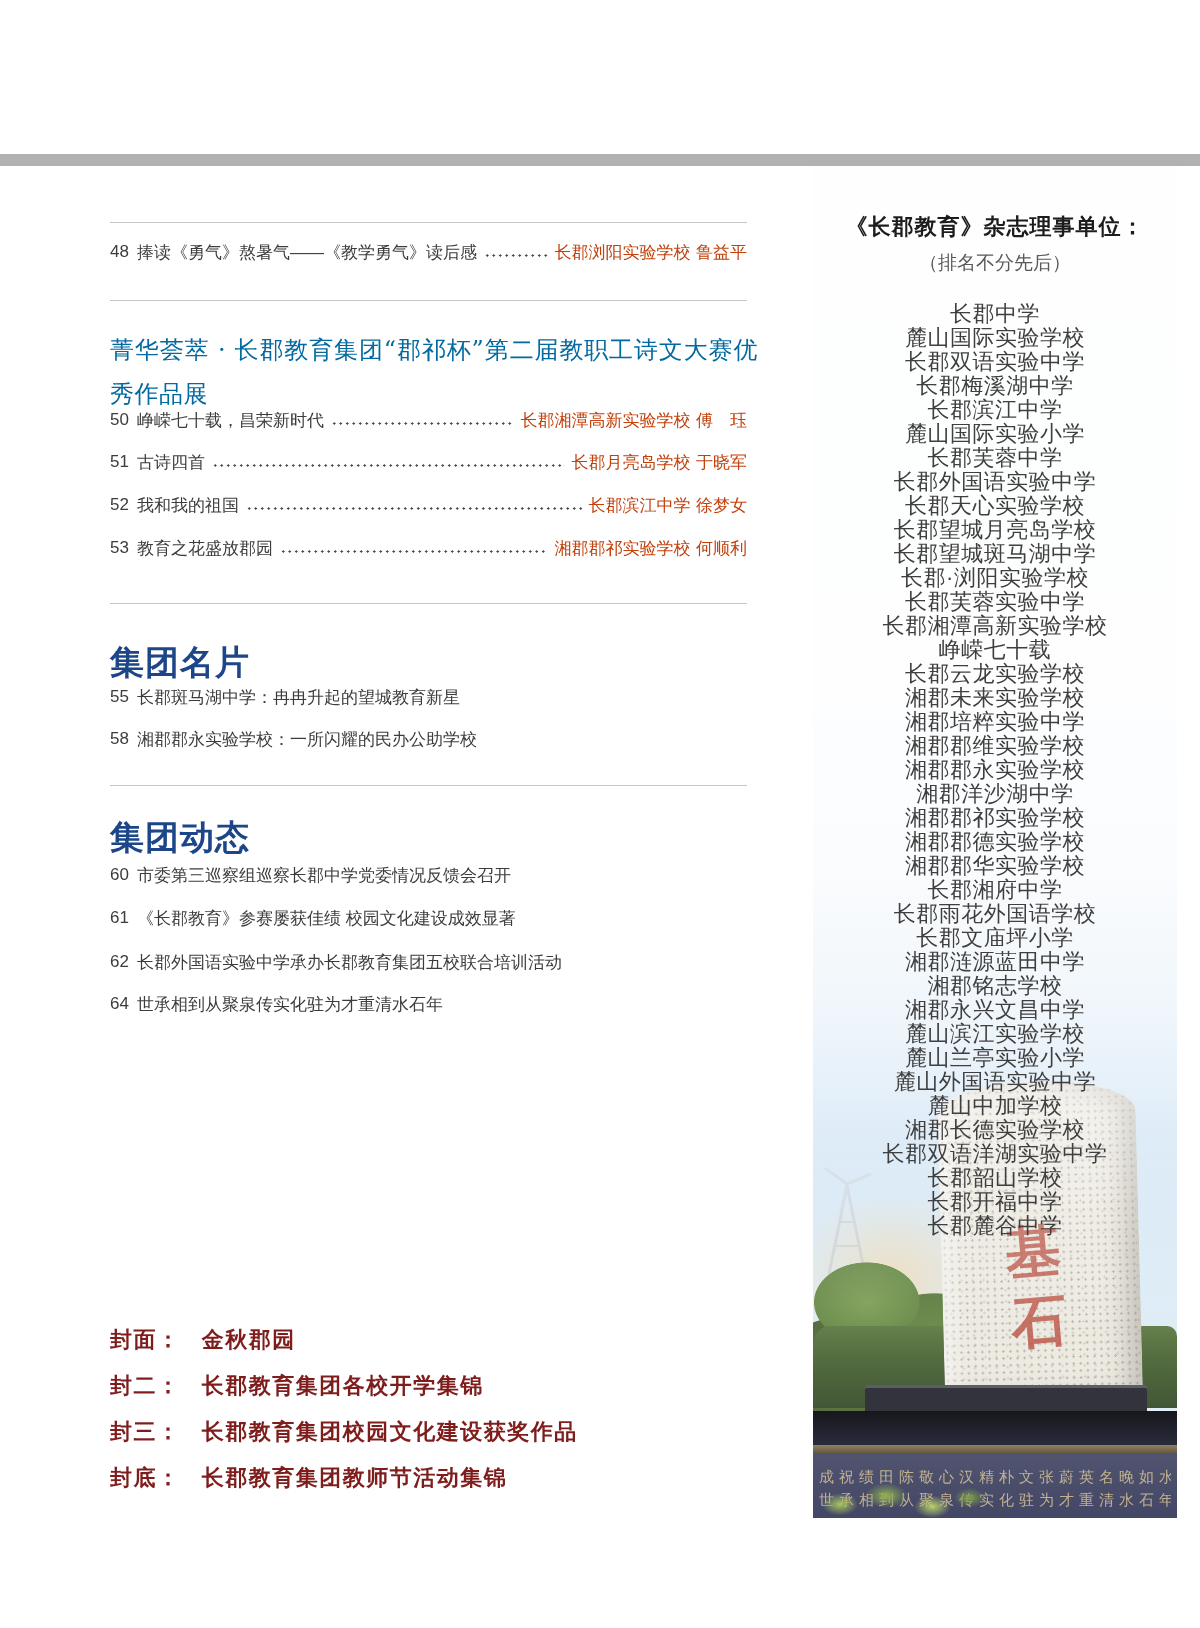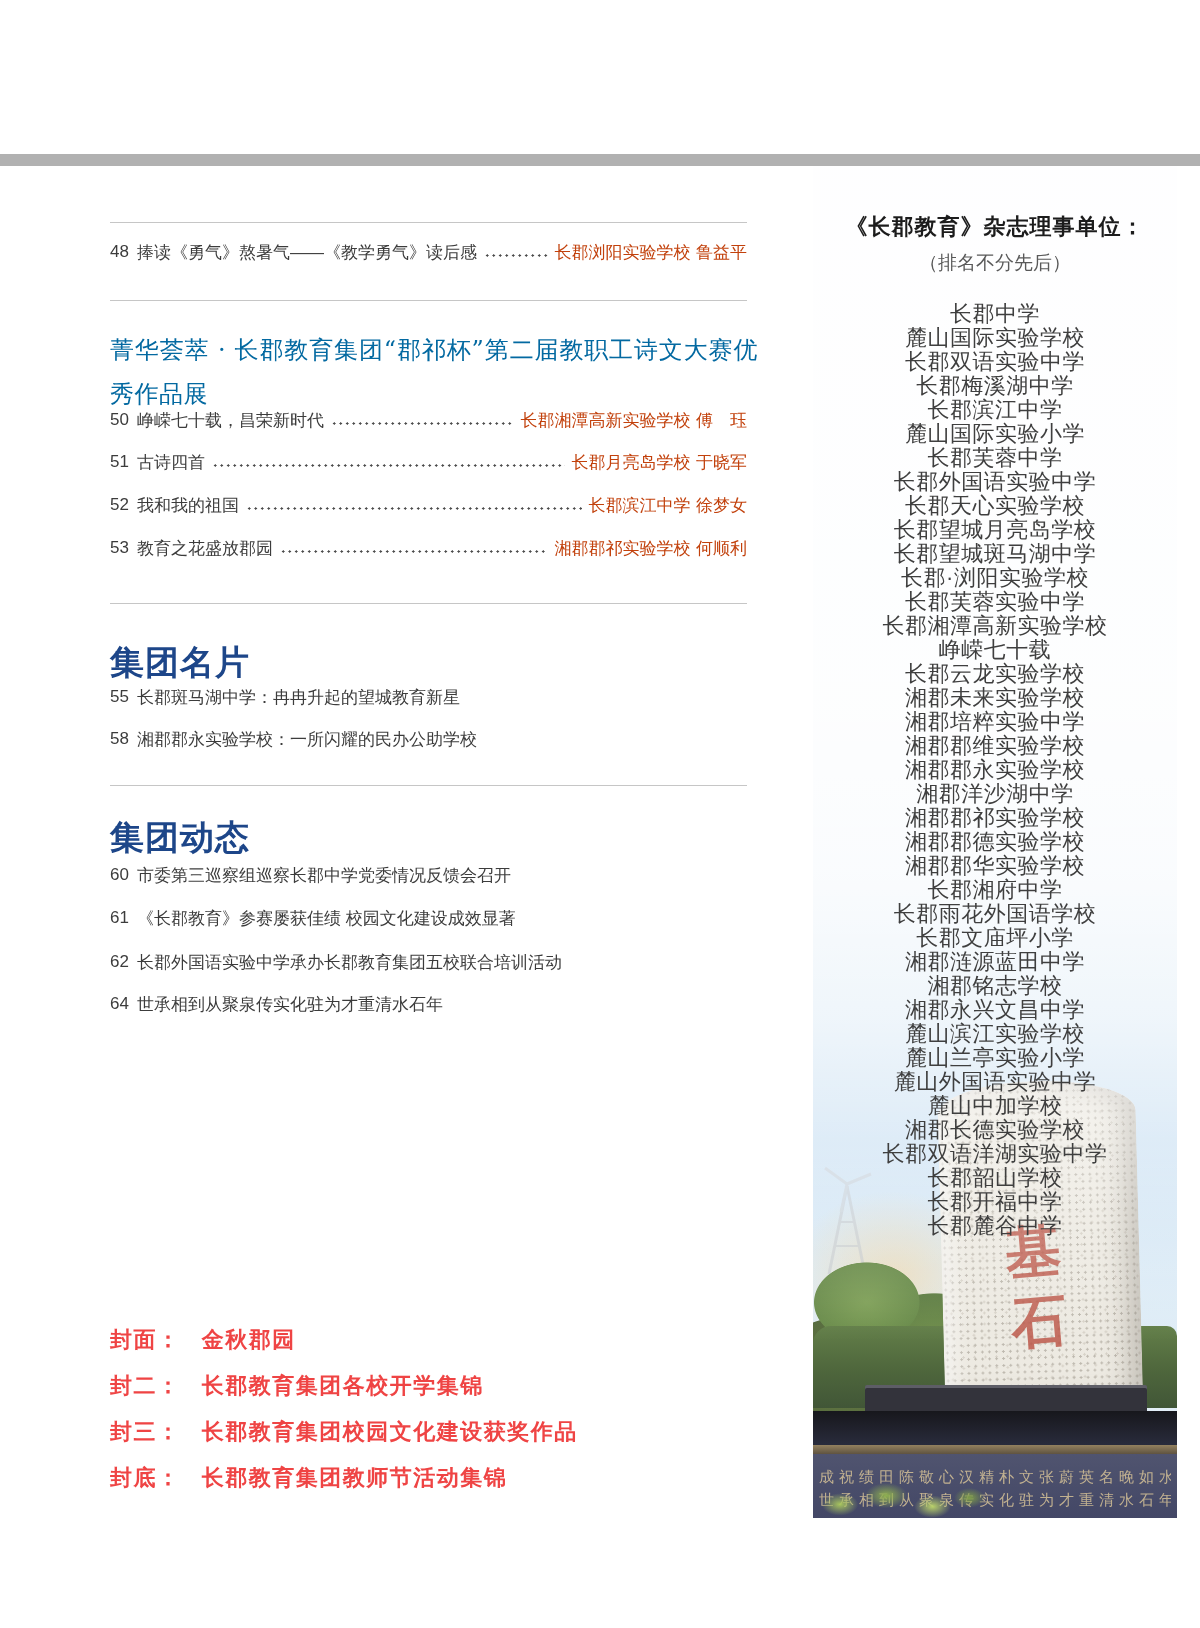--- a/index.html
+++ b/index.html
@@ -15,21 +15,21 @@
   .num{margin-right:8px;}
   .leader{flex:1 1 auto;height:3px;margin:6px 7px 0 7px;align-self:center;
           background-image:radial-gradient(circle,#4c4c4c 1.05px,rgba(0,0,0,0) 1.3px);
           background-size:6.5px 3px;background-repeat:repeat-x;background-position:left center;}
   .byline{font-family:"DejaVu Serif","Liberation Serif",serif;font-size:17px;color:#c2410c;}
   .award-head{position:absolute;left:0;top:328px;width:648px;font-family:"DejaVu Serif","Liberation Serif",serif;
               font-weight:normal;font-size:24px;line-height:44px;color:#0369a1;text-align:justify;letter-spacing:0.5px;}
   .sec-head{position:absolute;left:0;font-family:"DejaVu Serif","Liberation Serif",serif;
             font-weight:bold;font-size:34px;color:#1d4689;letter-spacing:1px;}
   .cover-line{position:absolute;left:0;font-family:"DejaVu Serif","Liberation Serif",serif;
-              font-weight:bold;font-size:22px;color:#ef4444;letter-spacing:1.5px;white-space:nowrap;}
+              font-weight:bold;font-size:22px;color:#7f1d1d;letter-spacing:1.5px;white-space:nowrap;}
   .cover-label{margin-right:12px;}
   
   .photo{position:absolute;left:813px;top:166px;width:364px;height:1352px;overflow:hidden;}
   .sky{position:absolute;inset:0;
        background:linear-gradient(180deg,#eef3f9 0%,#e4edf7 45%,#d6e7f4 62%,#cfe3f4 72%,#dcebf6 82%,#e8f1f8 100%);}
   .glow{position:absolute;left:-25px;top:1025px;width:210px;height:170px;
         background:radial-gradient(closest-side,rgba(243,214,163,0.65),rgba(243,214,163,0));}
   .windmill{position:absolute;left:4px;top:1000px;width:60px;height:108px;opacity:0.55;}
   .trees{position:absolute;left:-18px;top:1082px;width:205px;height:170px;
          background:

